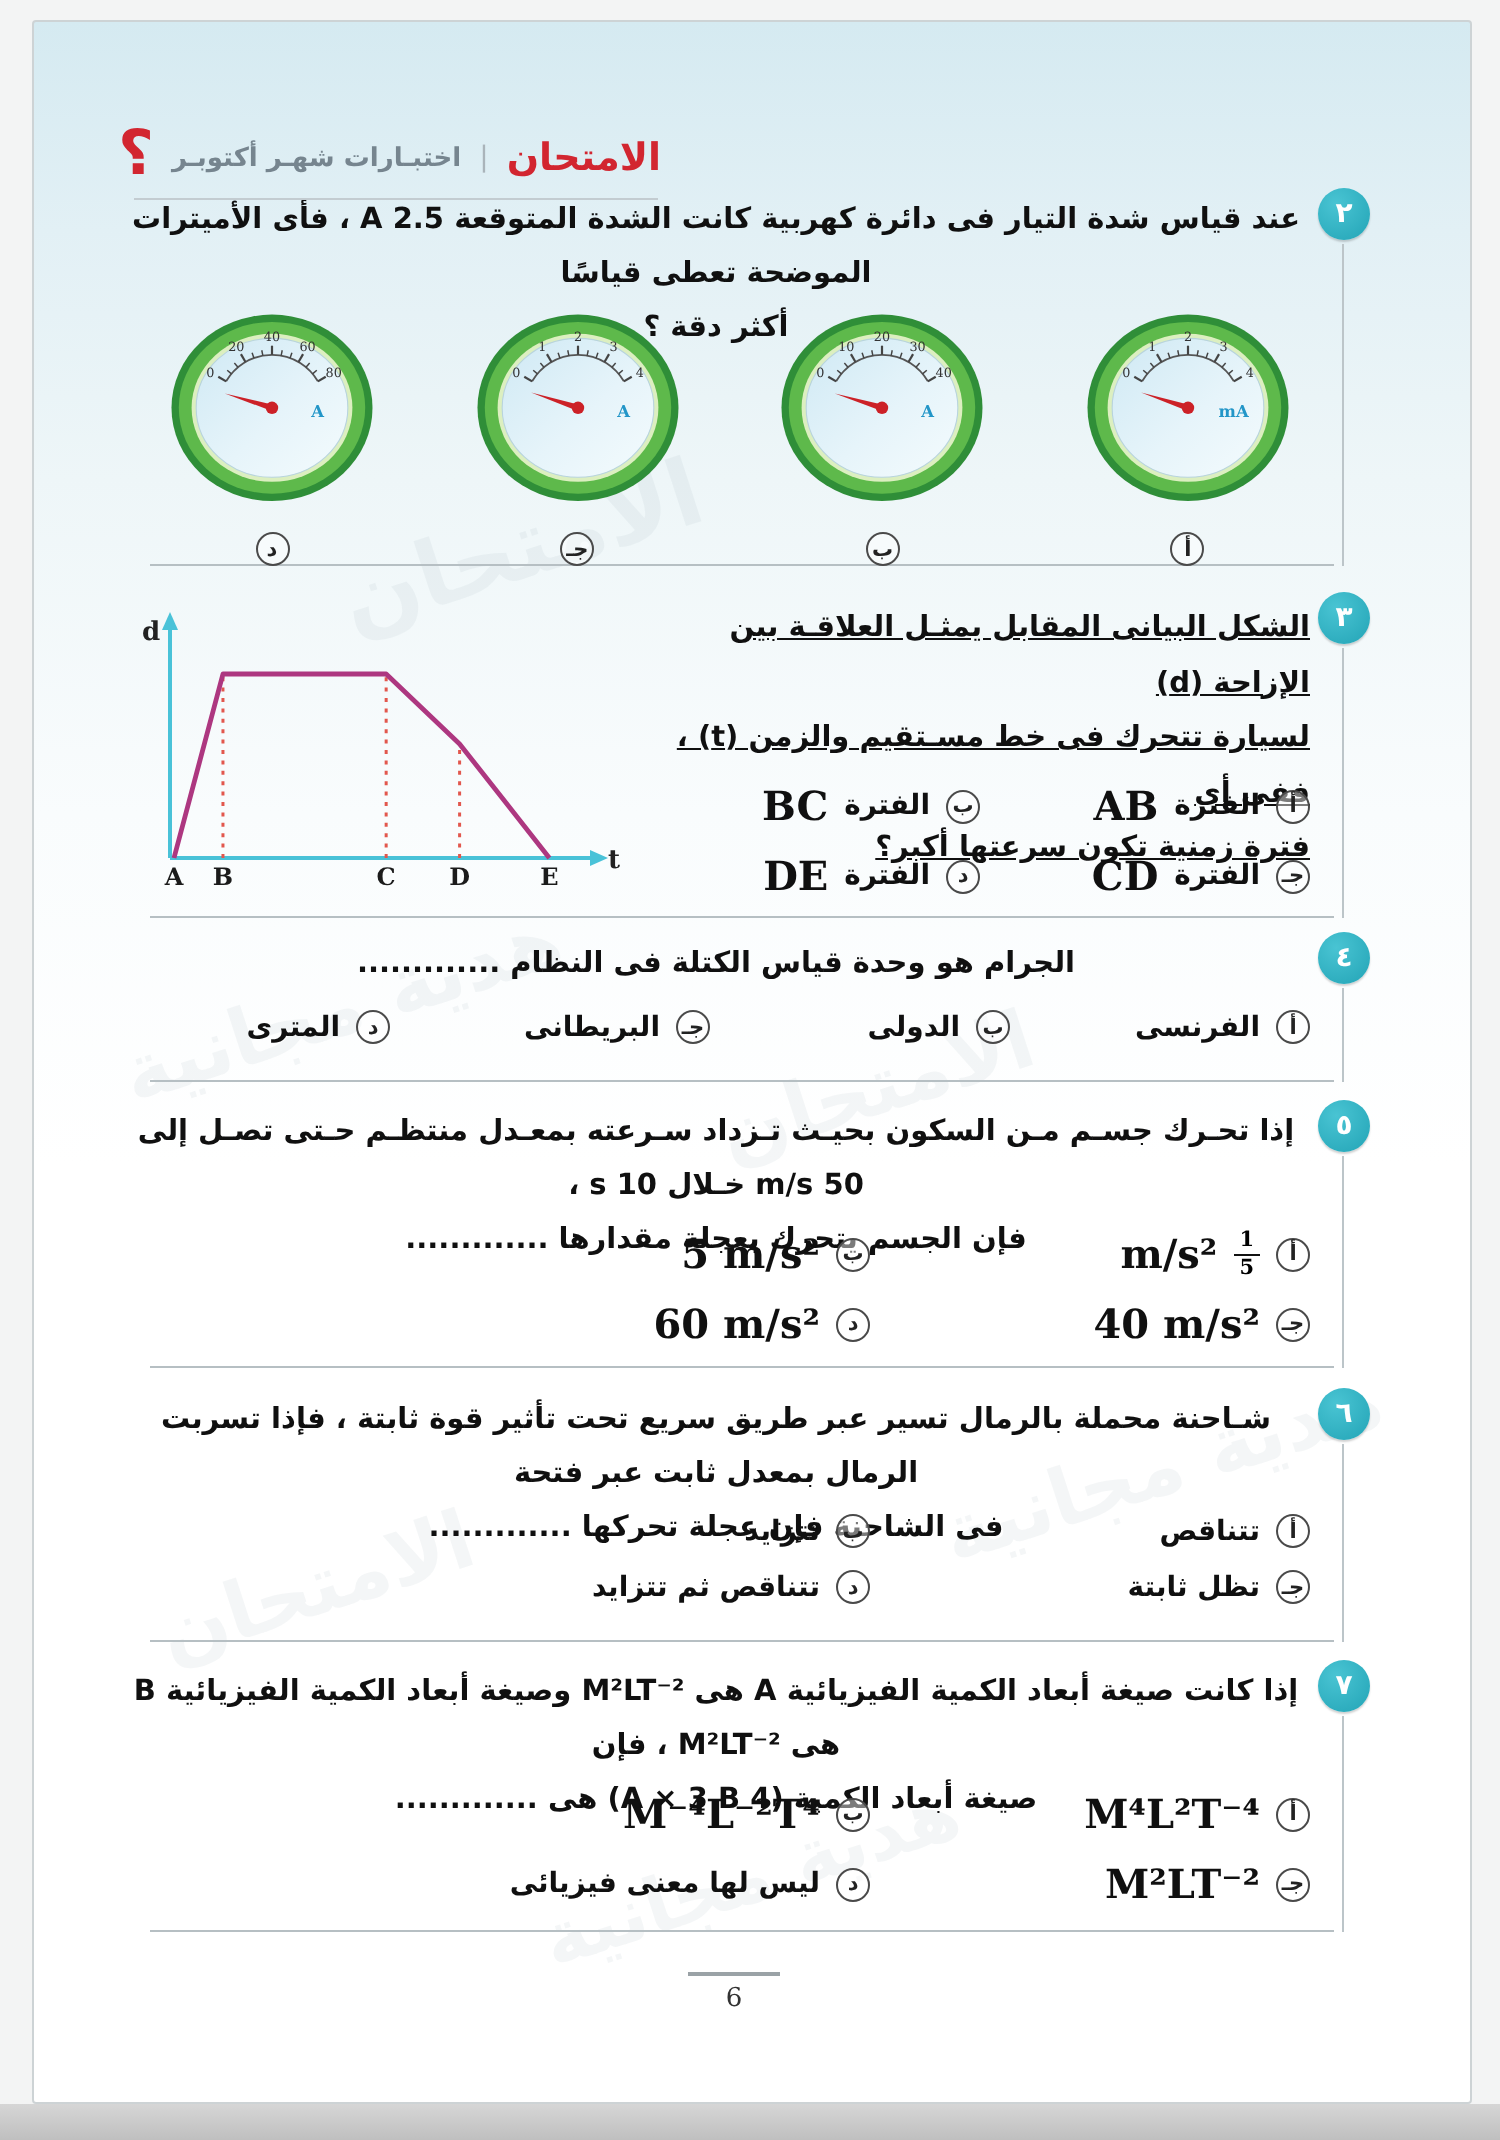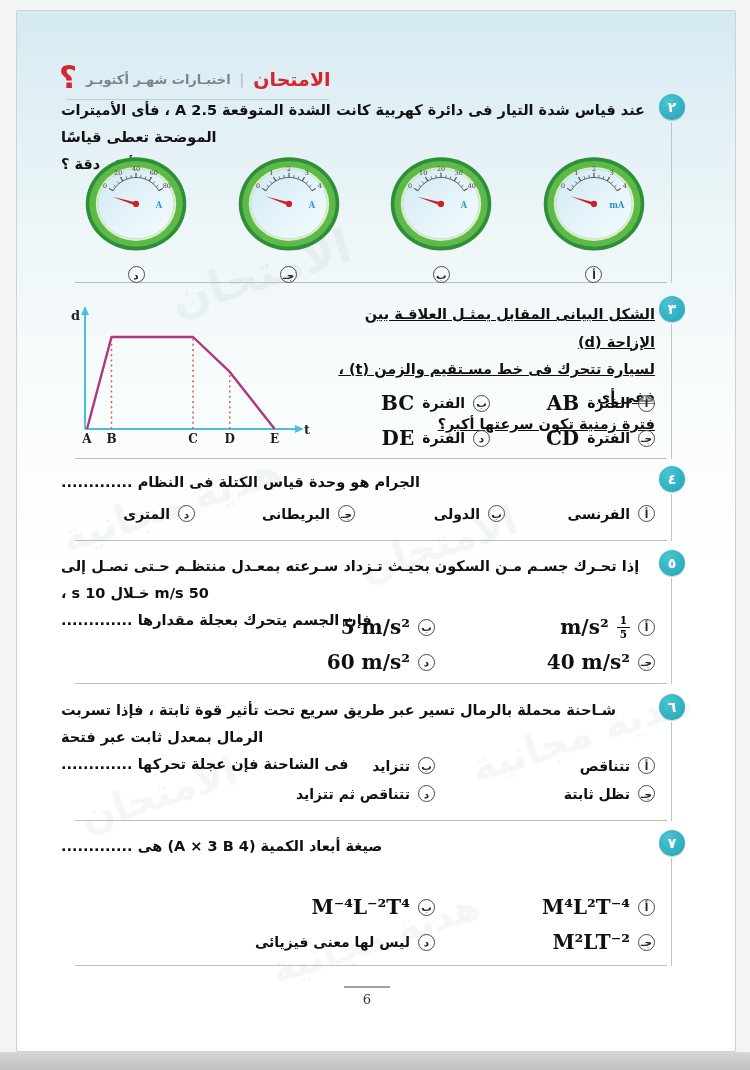--- a/index.html
+++ b/index.html
@@ -21,21 +21,21 @@
   .hdr-div{font-size:14px;color:#aab4ba;font-weight:400;}
   .hdr-brand{font-size:19px;font-weight:800;color:#d22630;letter-spacing:.2px;}
   .hdr-line{position:absolute;left:50px;top:88px;width:262px;height:1px;background:#c3ccd1;z-index:2;}
   
   .q{position:absolute;left:0;width:720px;z-index:1;}
   .q-badge{position:absolute;right:52px;top:-3px;width:26px;height:26px;border-radius:50%;
     background:radial-gradient(circle at 35% 30%,#49c4d3,#23a4b6);color:#fff;text-align:center;
     line-height:26px;font-size:14px;font-weight:700;box-shadow:0 1px 1px rgba(0,0,0,.18);}
   .q-rule{position:absolute;right:65px;top:25px;bottom:0;width:1px;background:#bcc5c9;}
   .q-sep{position:absolute;bottom:0;left:58px;right:70px;height:1px;background:#b6bfc3;}
-  .q-text{direction:rtl;text-align:left;padding:0 82px 0 44px;color:#101010;
+  .q-text{direction:rtl;text-align:center;padding:0 82px 0 44px;color:#101010;
     font-size:14.5px;font-weight:700;line-height:27px;}
   .opt{display:flex;direction:rtl;align-items:center;gap:8px;justify-content:flex-start;}
   .opt-letter{flex:0 0 auto;width:17px;height:17px;border:1.2px solid #4a4a4a;border-radius:50%;
     display:inline-flex;align-items:center;justify-content:center;font-size:10.5px;font-weight:700;color:#222;
     background:rgba(255,255,255,.45);}
   .opt-label{font-size:14px;font-weight:700;color:#101010;white-space:nowrap;}
   .fx{font-family:"DejaVu Serif",serif;font-weight:600;font-size:20px;color:#101010;direction:ltr;unicode-bidi:embed;}
   .frac{display:inline-block;text-align:center;font-family:"DejaVu Serif",serif;font-weight:600;
     vertical-align:middle;line-height:1;}
   .frac .fn{display:block;font-size:10.5px;border-bottom:1.2px solid #111;padding:0 3px 1px;}
@@ -381,20 +381,21 @@
           <span class="opt-label">تتناقص ثم تتزايد</span>
         </div>
       </div>
     </section>
 
     <section class="q" style="top:822px;height:133px;">
       <div class="q-rule"></div>
       <div class="q-badge">٧</div>
       <div class="q-sep"></div>
       <div class="q-text">
+        <div>إذا كانت صيغة أبعاد الكمية الفيزيائية A هى M²LT⁻² وصيغة أبعاد الكمية الفيزيائية B هى M²LT⁻² ، فإن</div>
         <div>صيغة أبعاد الكمية (4 A × 3 B) هى .............</div>
       </div>
       <div class="opts-2col" style="top:62px;">
         <div class="opt">
           <span class="opt-letter">أ</span>
           <span class="fx">M⁴L²T⁻⁴</span>
         </div>
         <div class="opt">
           <span class="opt-letter">ب</span>
           <span class="fx">M⁻⁴L⁻²T⁴</span>

